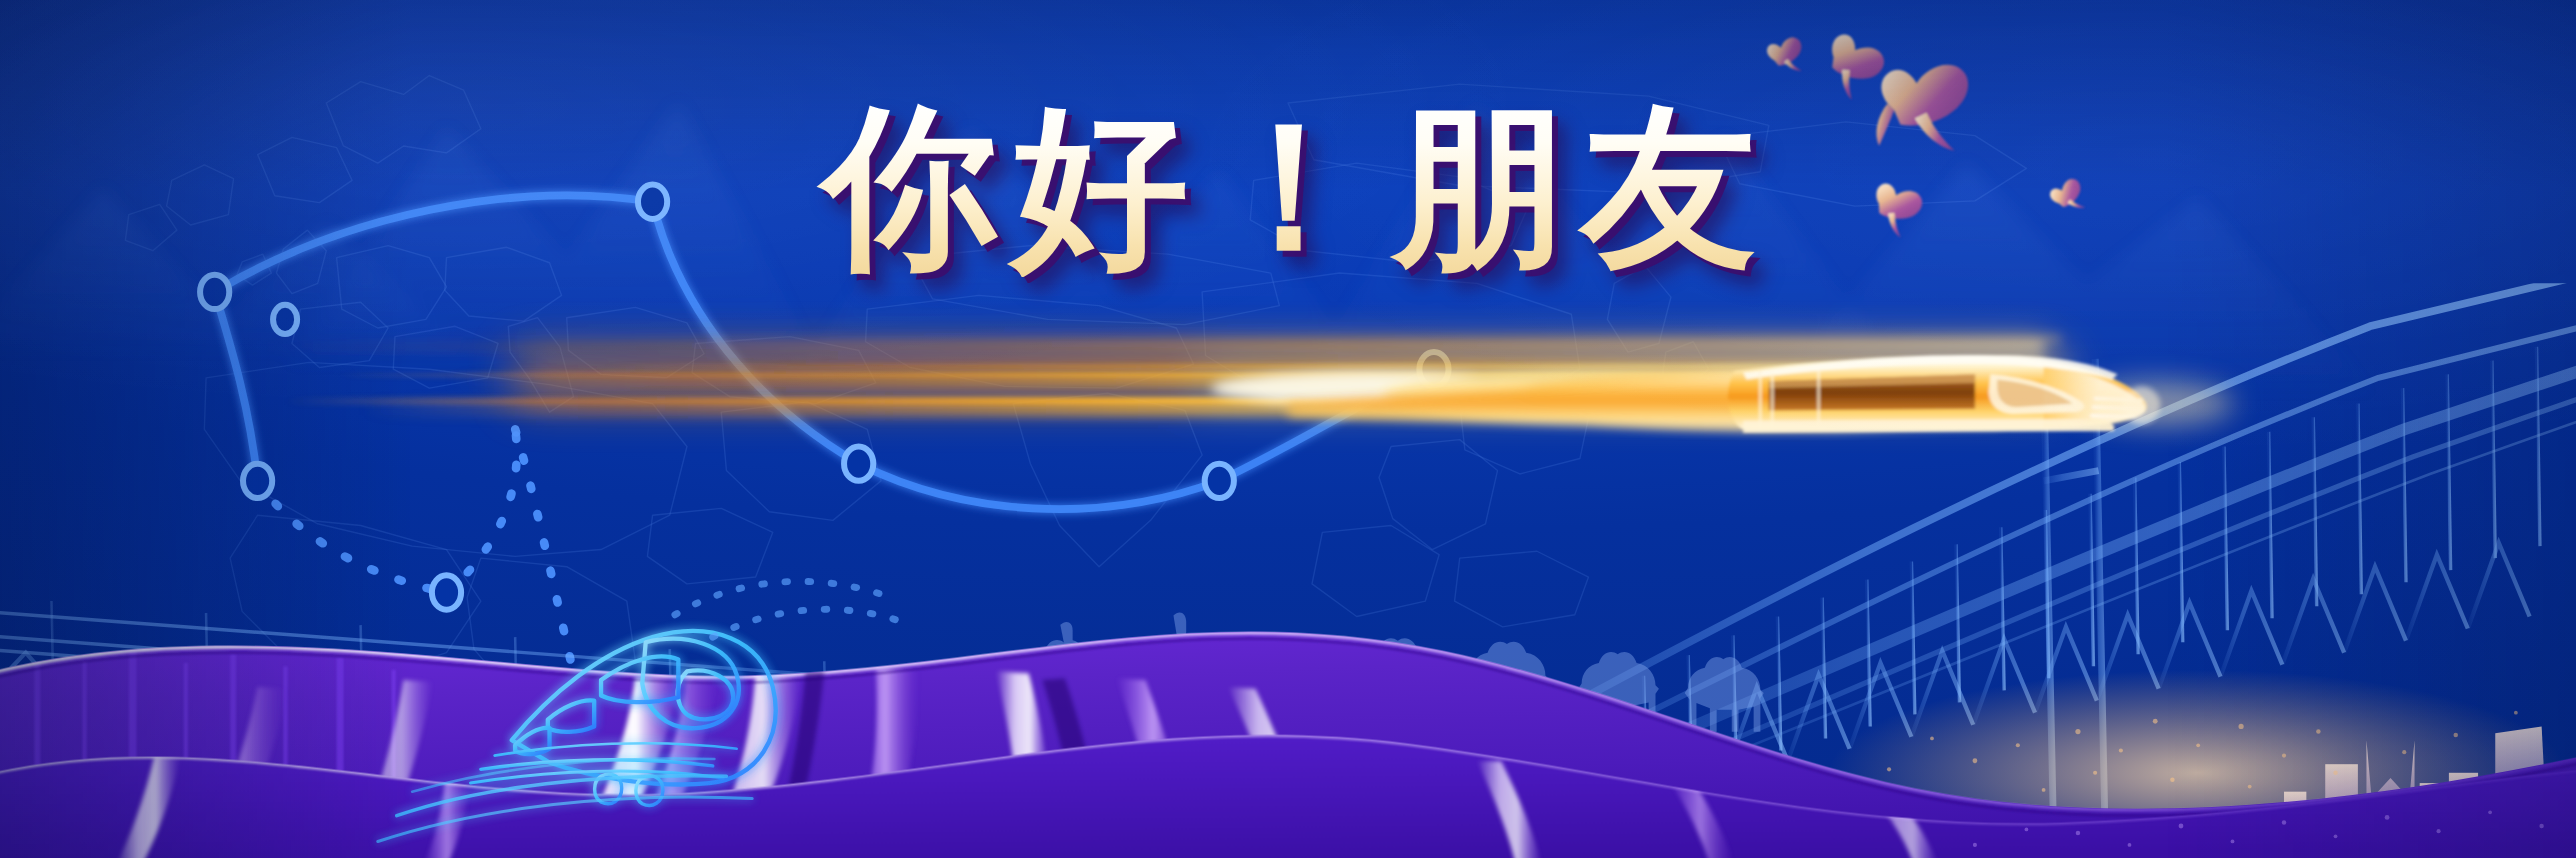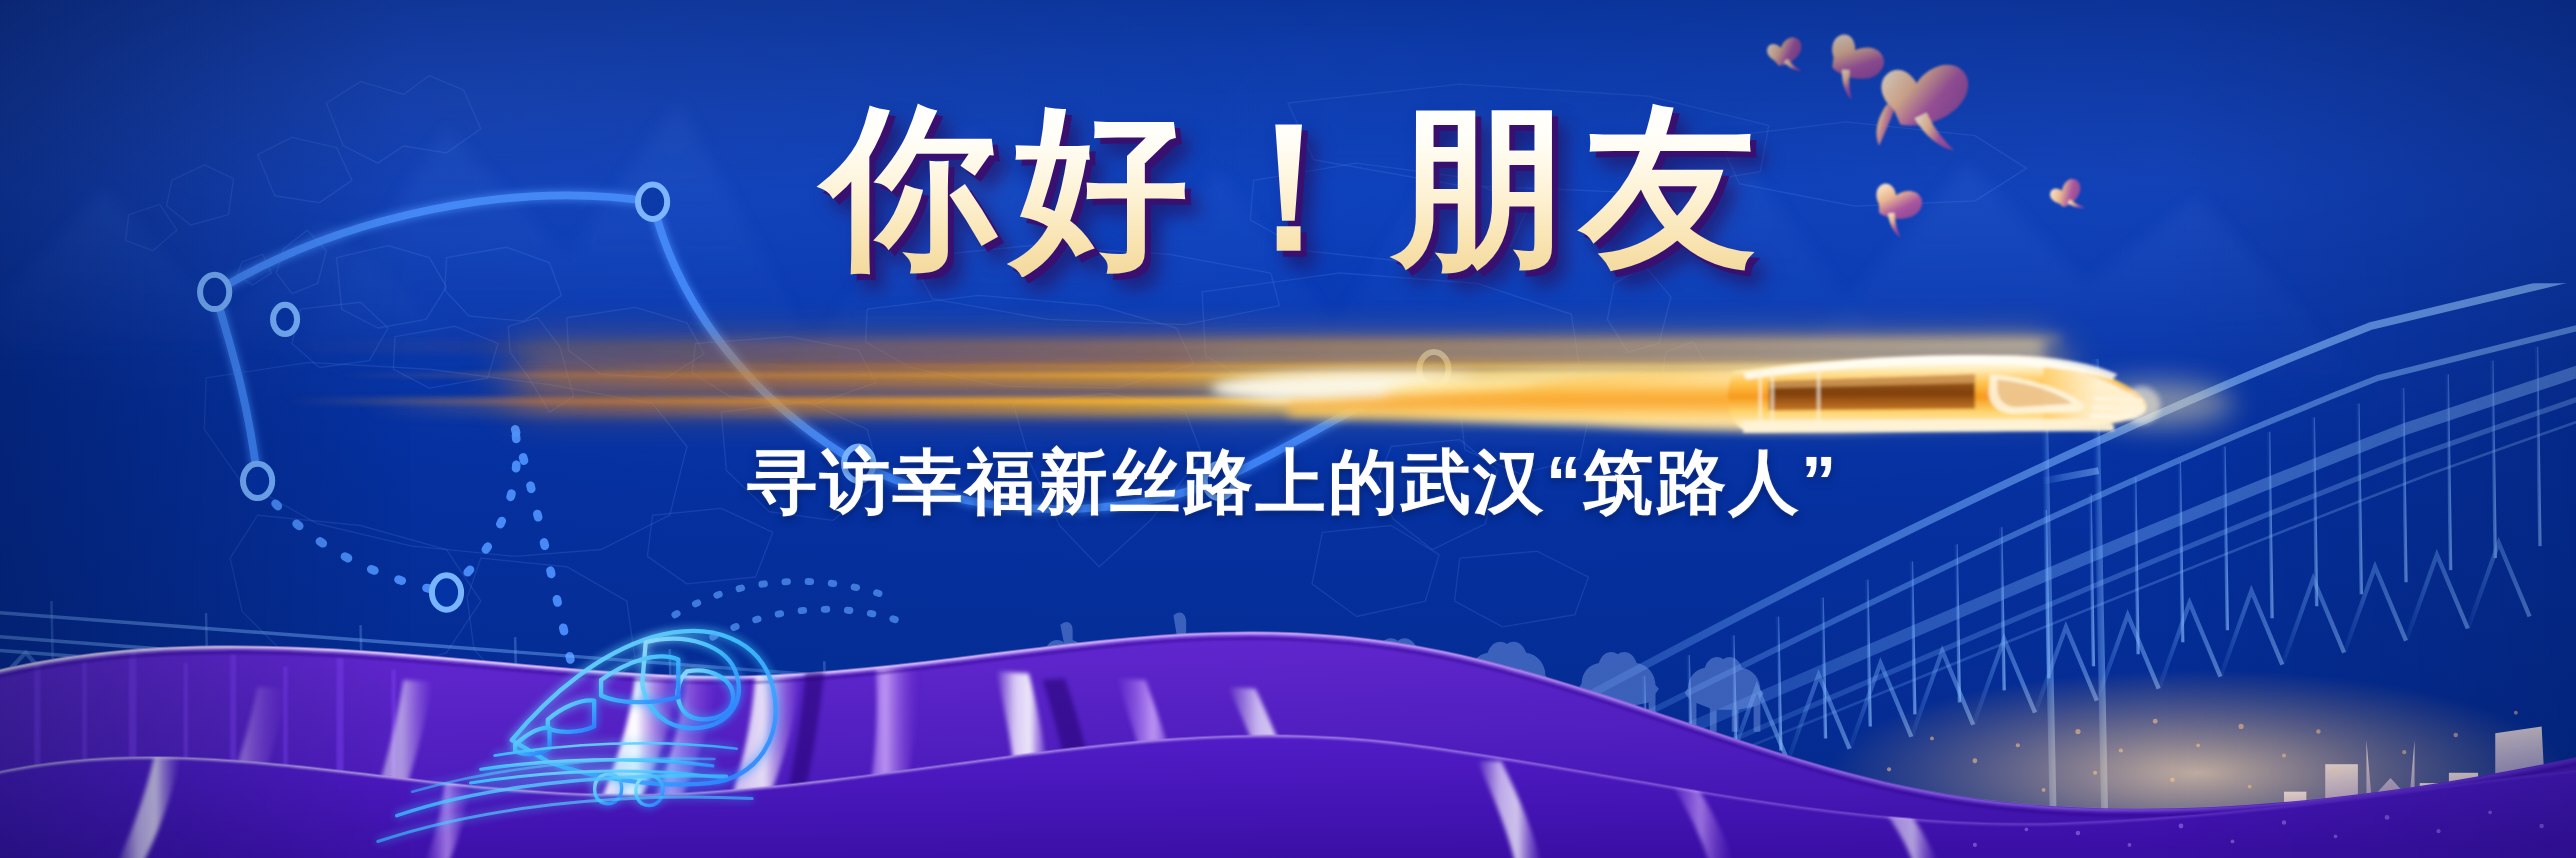--- a/index.html
+++ b/index.html
@@ -754,17 +754,16 @@
         <path d="M0,14 C-9,2 -5,-11 5,-13 C13,-14 18,-7 20,0 C27,-7 40,-11 48,-5 C58,2 55,17 43,24 C30,31 12,31 2,25 Z"></path>
         <path d="M13,24 C16,36 23,47 33,52 C26,41 23,31 21,22 Z"></path>
       </g>
     </g>
   </svg>
 
   <div class="layer" id="sky-vignette"></div>
 
   <div id="text-block">
     <h1 id="main-title">你好！朋友</h1>
-    <p id="sub-title">寻访幸福新丝路上的武汉“筑路人”</p>
   </div>
 
 </div>
 
 
 </body></html>

